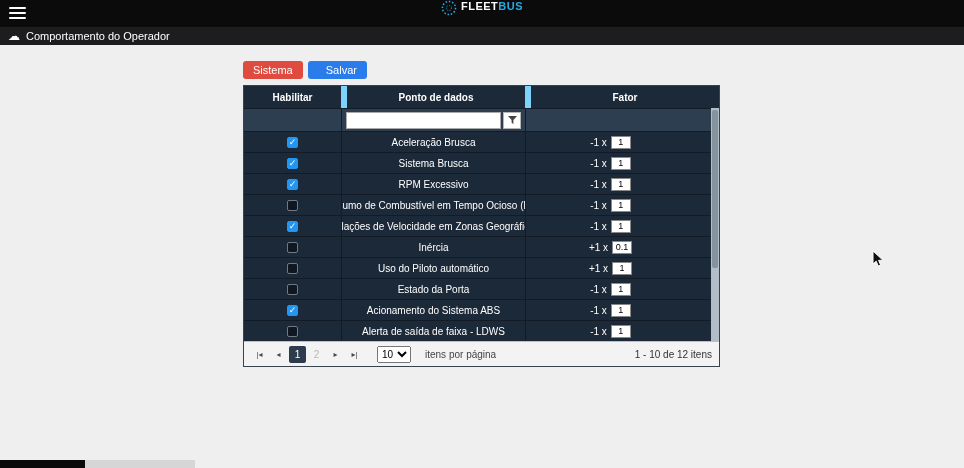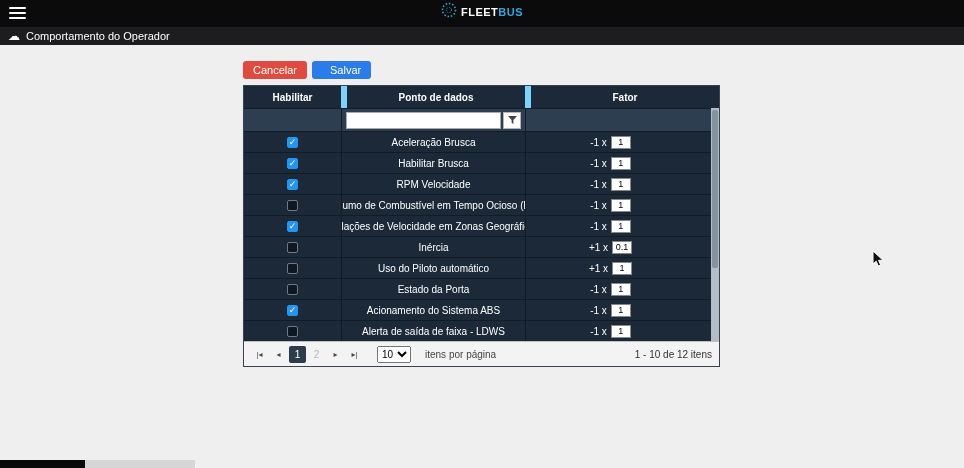--- a/index.html
+++ b/index.html
@@ -9,21 +9,21 @@
     background:#efefef;
     font-family:"Liberation Sans", sans-serif;
   }
 
   
   .topbar { height:27px; background:#0b0b0c; position:relative; }
   .hamburger { position:absolute; left:9px; top:7px; width:17px; cursor:pointer; }
   .hamburger span { display:block; height:2px; background:#fff; margin-bottom:3px; border-radius:1px; }
   .hamburger span:last-child { margin-bottom:0; }
   .brand { position:absolute; left:50%; top:0; height:18px; transform:translateX(-50%);
-           display:flex; align-items:flex-end; gap:4px; }
+           display:flex; align-items:flex-start; gap:4px; }
   .brand-text { font-size:11px; font-weight:bold; letter-spacing:.5px; color:#fff; }
   .brand-text .bus { color:var(--logo_accent,#2aa9e0); }
 
   
   .subbar { height:18px; background:#1d1d1f; display:flex; align-items:center; gap:6px;
             padding-left:8px; color:#fff; font-size:11px; }
   .cloud { font-size:12px; line-height:1; color:#fff; }
 
   
   .panel { position:absolute; left:243px; top:61px; width:477px; }
@@ -111,21 +111,21 @@
   </div>
 </header>
 
 <div class="subbar">
   <span class="cloud">☁</span>
   <span>Comportamento do Operador</span>
 </div>
 
 <div class="panel">
   <div class="toolbar">
-    <button class="btn btn-cancel">Cancelar</button>
+    <button class="btn btn-cancel">Sistema</button>
     <button class="btn btn-save">Salvar</button>
   </div>
 
   <div class="grid">
     <div class="grid-head">
       <div class="hcell">Habilitar</div>
       <div class="hcell">Ponto de dados</div>
       <div class="hcell">Fator</div>
     </div>
 
@@ -152,32 +152,32 @@
     <div class="cell cell-factor">
       <span>-1 x</span>
       <input class="factor-input" type="text" value="1" style="">
     </div>
   </div>
 
   <div class="grid-row">
     <div class="cell">
       <span class="cb checked"></span>
     </div>
-    <div class="cell cell-label">Habilitar Brusca</div>
-    <div class="cell cell-factor">
-      <span>-1 x</span>
-      <input class="factor-input" type="text" value="1" style="">
-    </div>
-  </div>
-
-  <div class="grid-row">
-    <div class="cell">
-      <span class="cb checked"></span>
-    </div>
-    <div class="cell cell-label">RPM Velocidade</div>
+    <div class="cell cell-label">Sistema Brusca</div>
+    <div class="cell cell-factor">
+      <span>-1 x</span>
+      <input class="factor-input" type="text" value="1" style="">
+    </div>
+  </div>
+
+  <div class="grid-row">
+    <div class="cell">
+      <span class="cb checked"></span>
+    </div>
+    <div class="cell cell-label">RPM Excessivo</div>
     <div class="cell cell-factor">
       <span>-1 x</span>
       <input class="factor-input" type="text" value="1" style="">
     </div>
   </div>
 
   <div class="grid-row">
     <div class="cell">
       <span class="cb"></span>
     </div>

